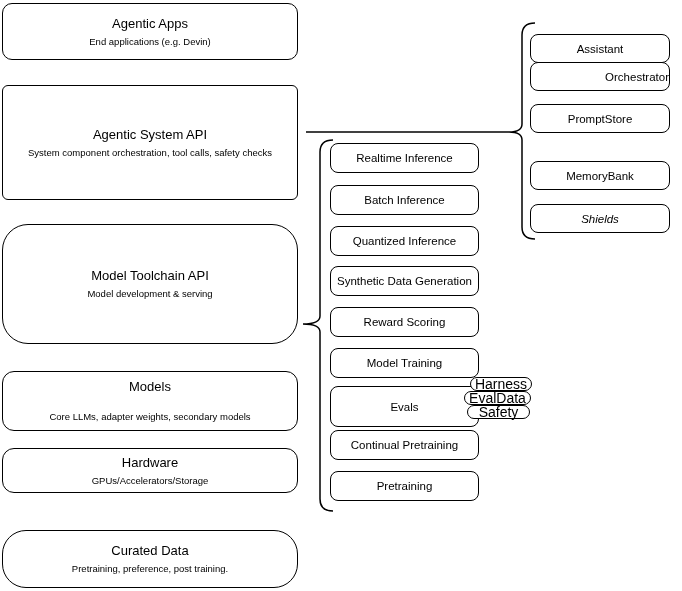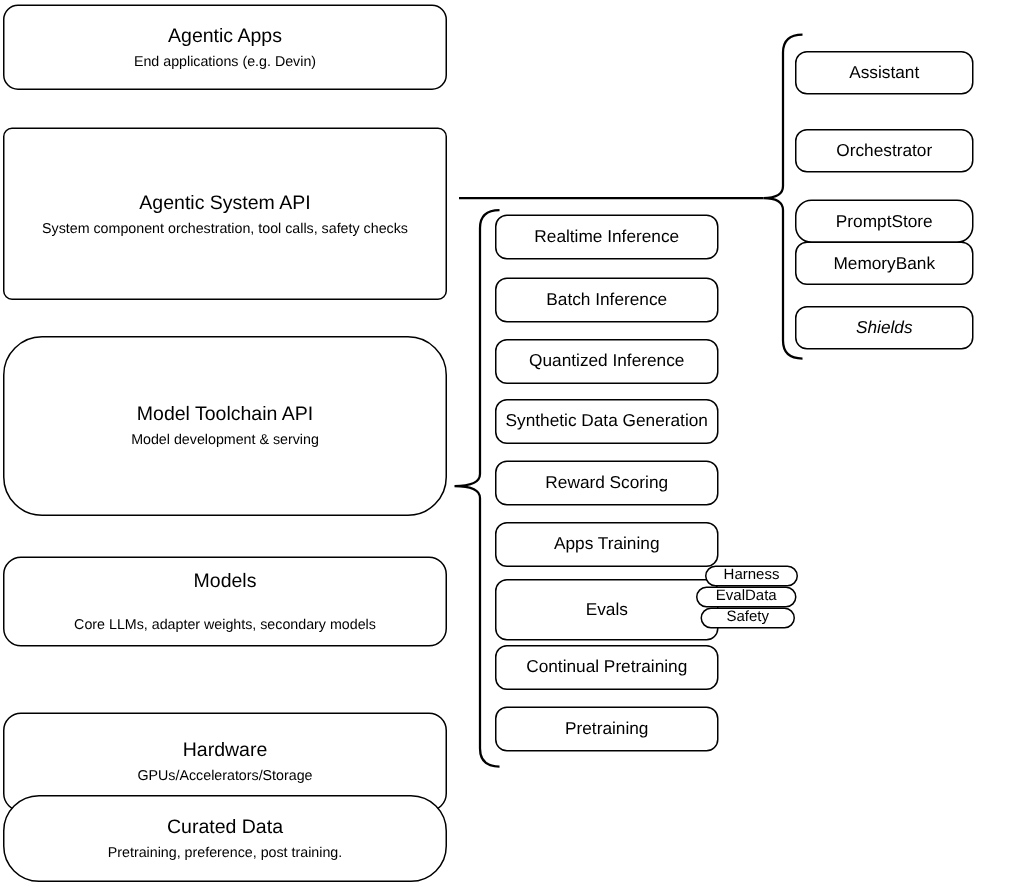--- a/index.html
+++ b/index.html
@@ -33,34 +33,34 @@
     box-sizing: border-box;
     left: 330px; width: 149px; height: 30px;
     border: 1.5px solid #000000; border-radius: 8px;
     background: #ffffff;
     display: flex; align-items: center; justify-content: center;
     font-size: 11.5px; white-space: nowrap; text-align: right;
   }
   .rbox {
     position: absolute;
     box-sizing: border-box;
-    left: 530px; width: 119px; height: 29px;
+    left: 530px; width: 140px; height: 29px;
     border: 1.5px solid #000000; border-radius: 8px;
     background: #ffffff;
     display: flex; align-items: center; justify-content: center;
     font-size: 11.5px; white-space: nowrap;
   }
   .pill {
     position: absolute;
     box-sizing: border-box;
     height: 14px;
     border: 1.3px solid #000000; border-radius: 7px;
     background: #ffffff;
     display: flex; align-items: center; justify-content: center;
-    font-size: 10px; line-height: 1; white-space: nowrap;
+    font-size: 14px; line-height: 1; white-space: nowrap;
     z-index: 3;
   }
 </style>
 </head>
 <body>
 
 <div id="canvas">
 
   <svg class="lines">
 
@@ -84,21 +84,21 @@
   <div class="box lbox" style="top:224px; height:120px; border-radius:26px;">
     <div class="title">Model Toolchain API</div>
     <div class="subtitle">Model development &amp; serving</div>
   </div>
 
   <div class="box lbox" style="top:371px; height:60px; border-radius:12px;gap:12px;">
     <div class="title">Models</div>
     <div class="subtitle">Core LLMs, adapter weights, secondary models</div>
   </div>
 
-  <div class="box lbox" style="top:475px; height:66px; border-radius:12px;">
+  <div class="box lbox" style="top:448px; height:45px; border-radius:12px;">
     <div class="title">Hardware</div>
     <div class="subtitle">GPUs/Accelerators/Storage</div>
   </div>
 
   <div class="box lbox" style="top:530px; height:58px; border-radius:24px;">
     <div class="title">Curated Data</div>
     <div class="subtitle">Pretraining, preference, post training.</div>
   </div>
 
   <div class="mbox" style="top:143px;">
@@ -110,21 +110,21 @@
   <div class="mbox" style="top:185px;">
     <span>Batch Inference</span>
   </div>
   <div class="mbox" style="top:266px;">
     <span>Synthetic Data Generation</span>
   </div>
   <div class="mbox" style="top:307px;">
     <span>Reward Scoring</span>
   </div>
   <div class="mbox" style="top:348px;">
-    <span>Apps Training</span>
+    <span>Model Training</span>
   </div>
   <div class="mbox" style="top:386px; height:41px;">
     <span>Evals</span>
   </div>
   <div class="mbox" style="top:471px;">
     <span>Pretraining</span>
   </div>
   <div class="mbox" style="top:430px;">
     <span>Continual Pretraining</span>
   </div>
@@ -135,24 +135,24 @@
   <div class="pill" style="left:464px; top:391px; width:67px;">
     <span>EvalData</span>
   </div>
   <div class="pill" style="left:467px; top:405px; width:63px;">
     <span>Safety</span>
   </div>
 
   <div class="rbox" style="top:34px;">
     <span>Assistant</span>
   </div>
-  <div class="rbox" style="top:86px;">
+  <div class="rbox" style="top:62px;justify-content:flex-end;">
     <span>Orchestrator</span>
   </div>
-  <div class="rbox" style="top:133px;border-radius:11px;">
+  <div class="rbox" style="top:104px;">
     <span>PromptStore</span>
   </div>
   <div class="rbox" style="top:161px;">
     <span>MemoryBank</span>
   </div>
   <div class="rbox" style="top:204px;font-style:italic;">
     <span>Shields</span>
   </div>
 
 </div>

